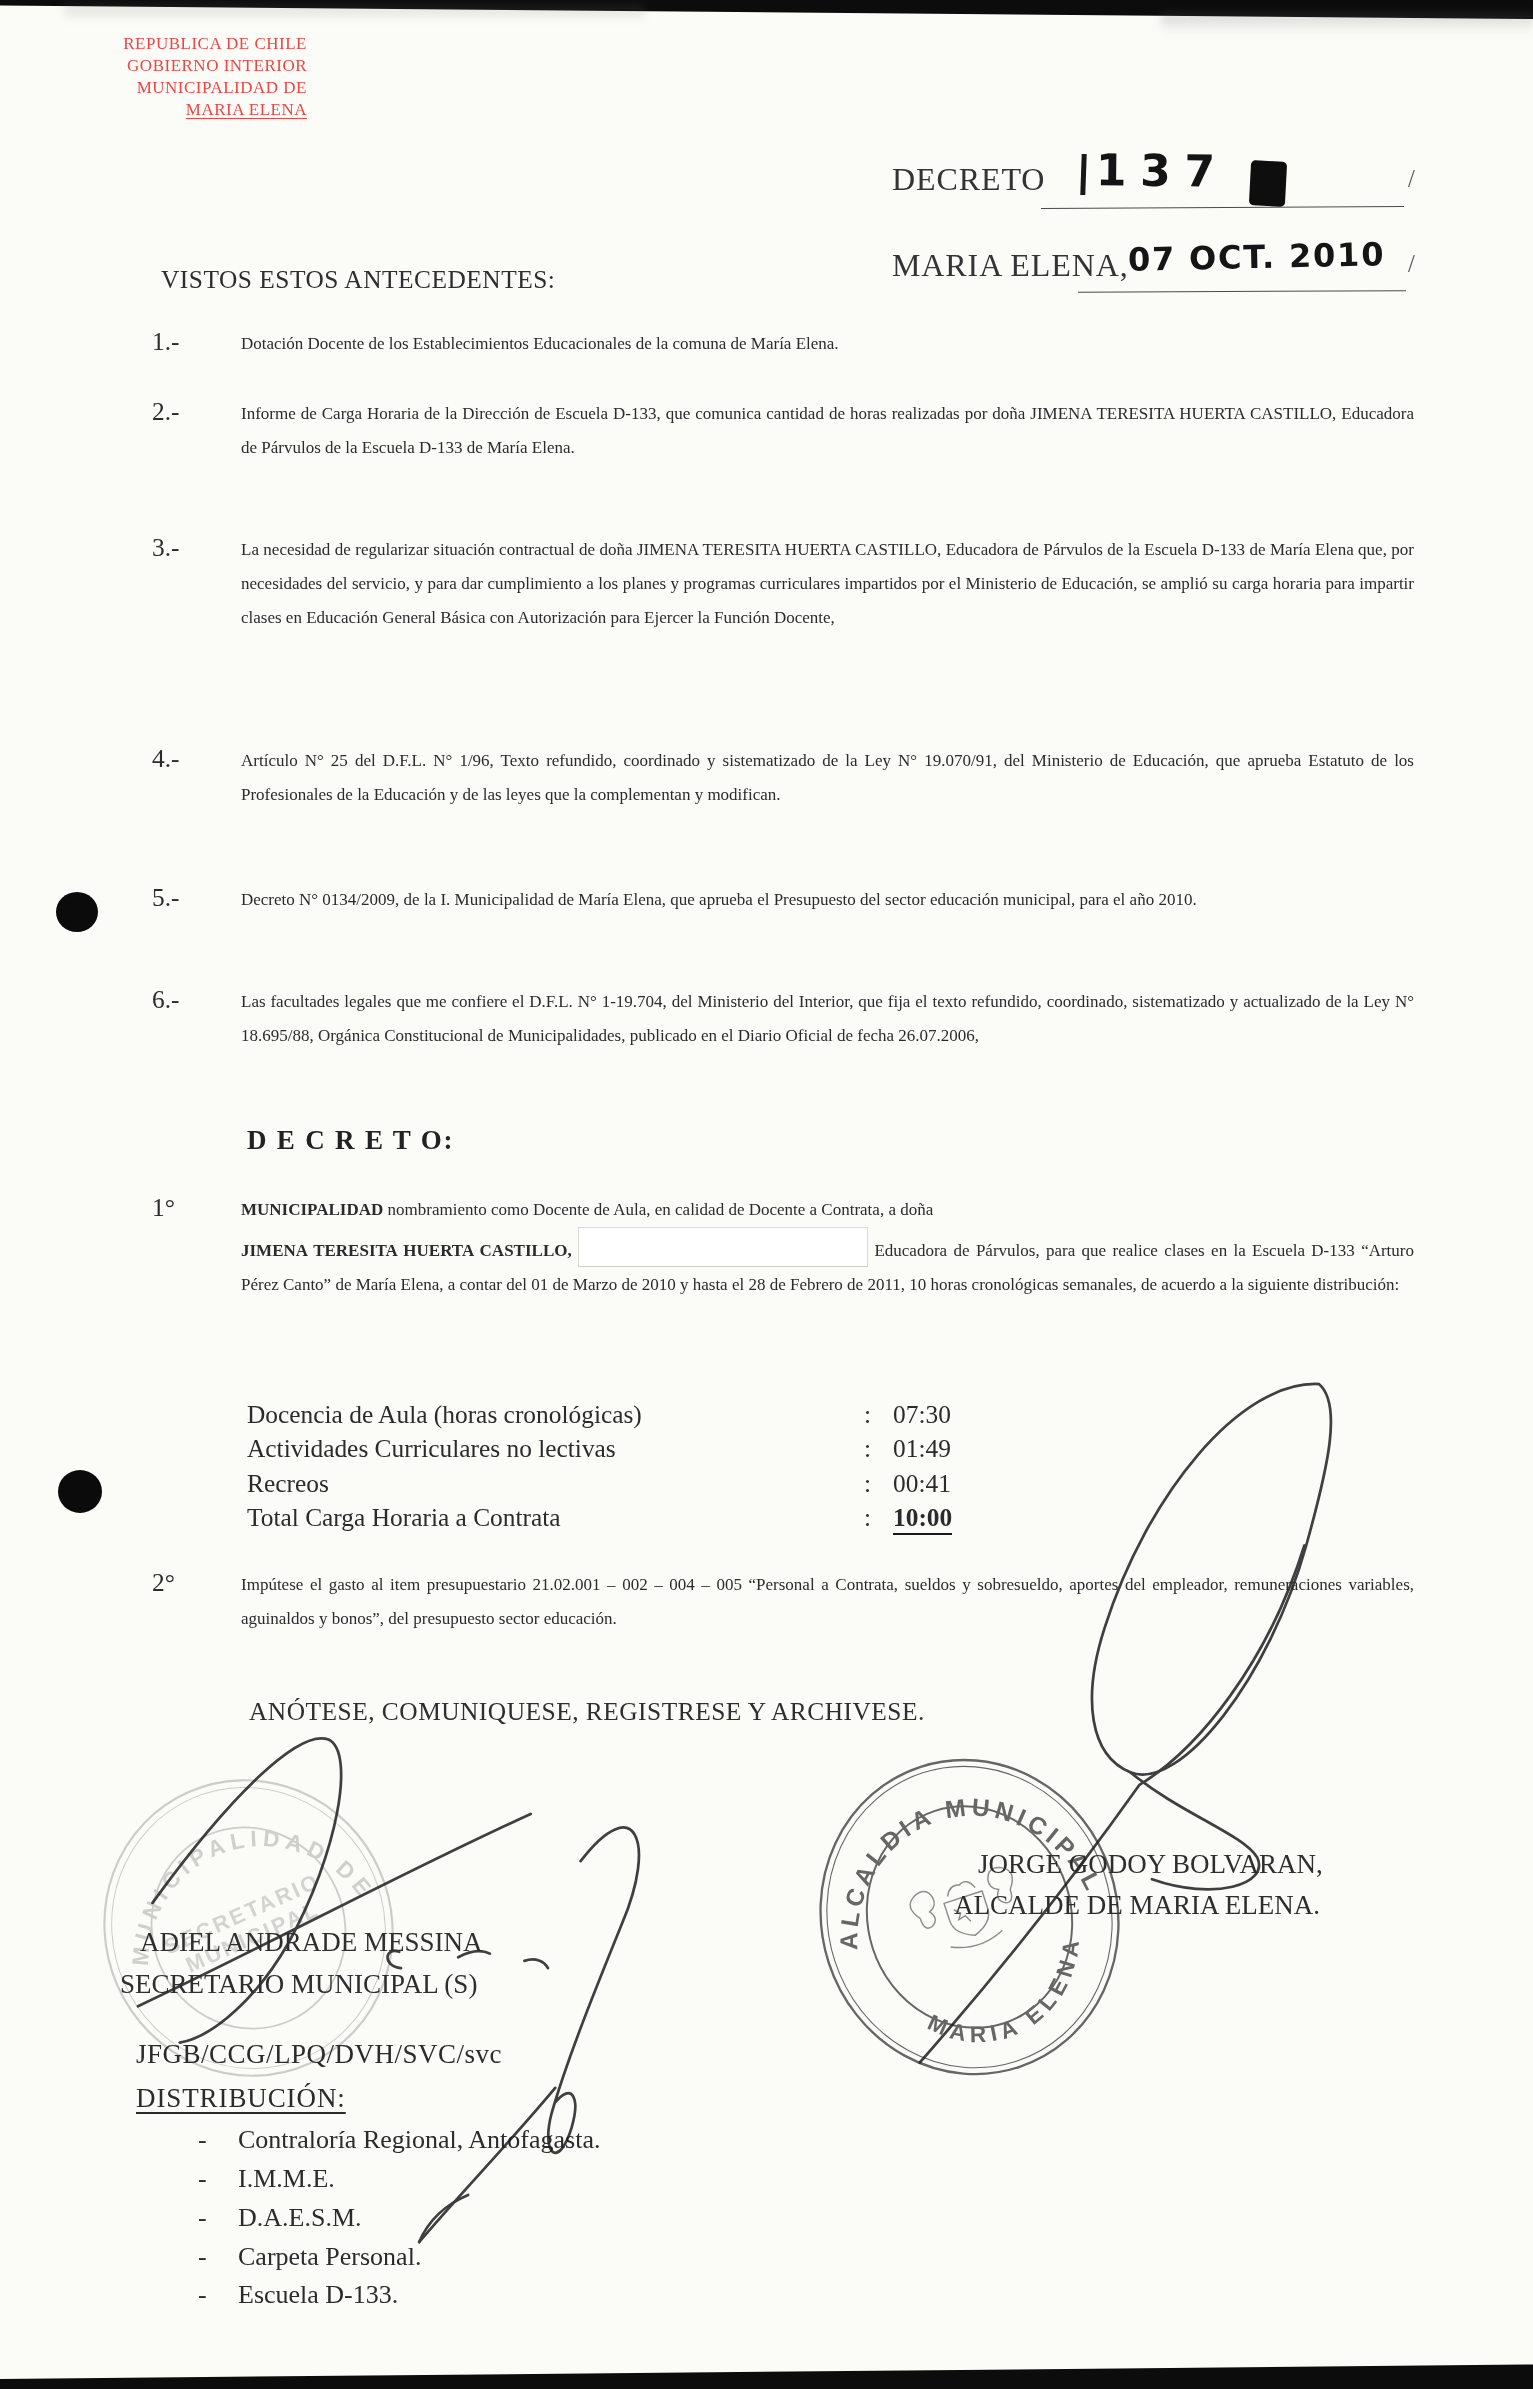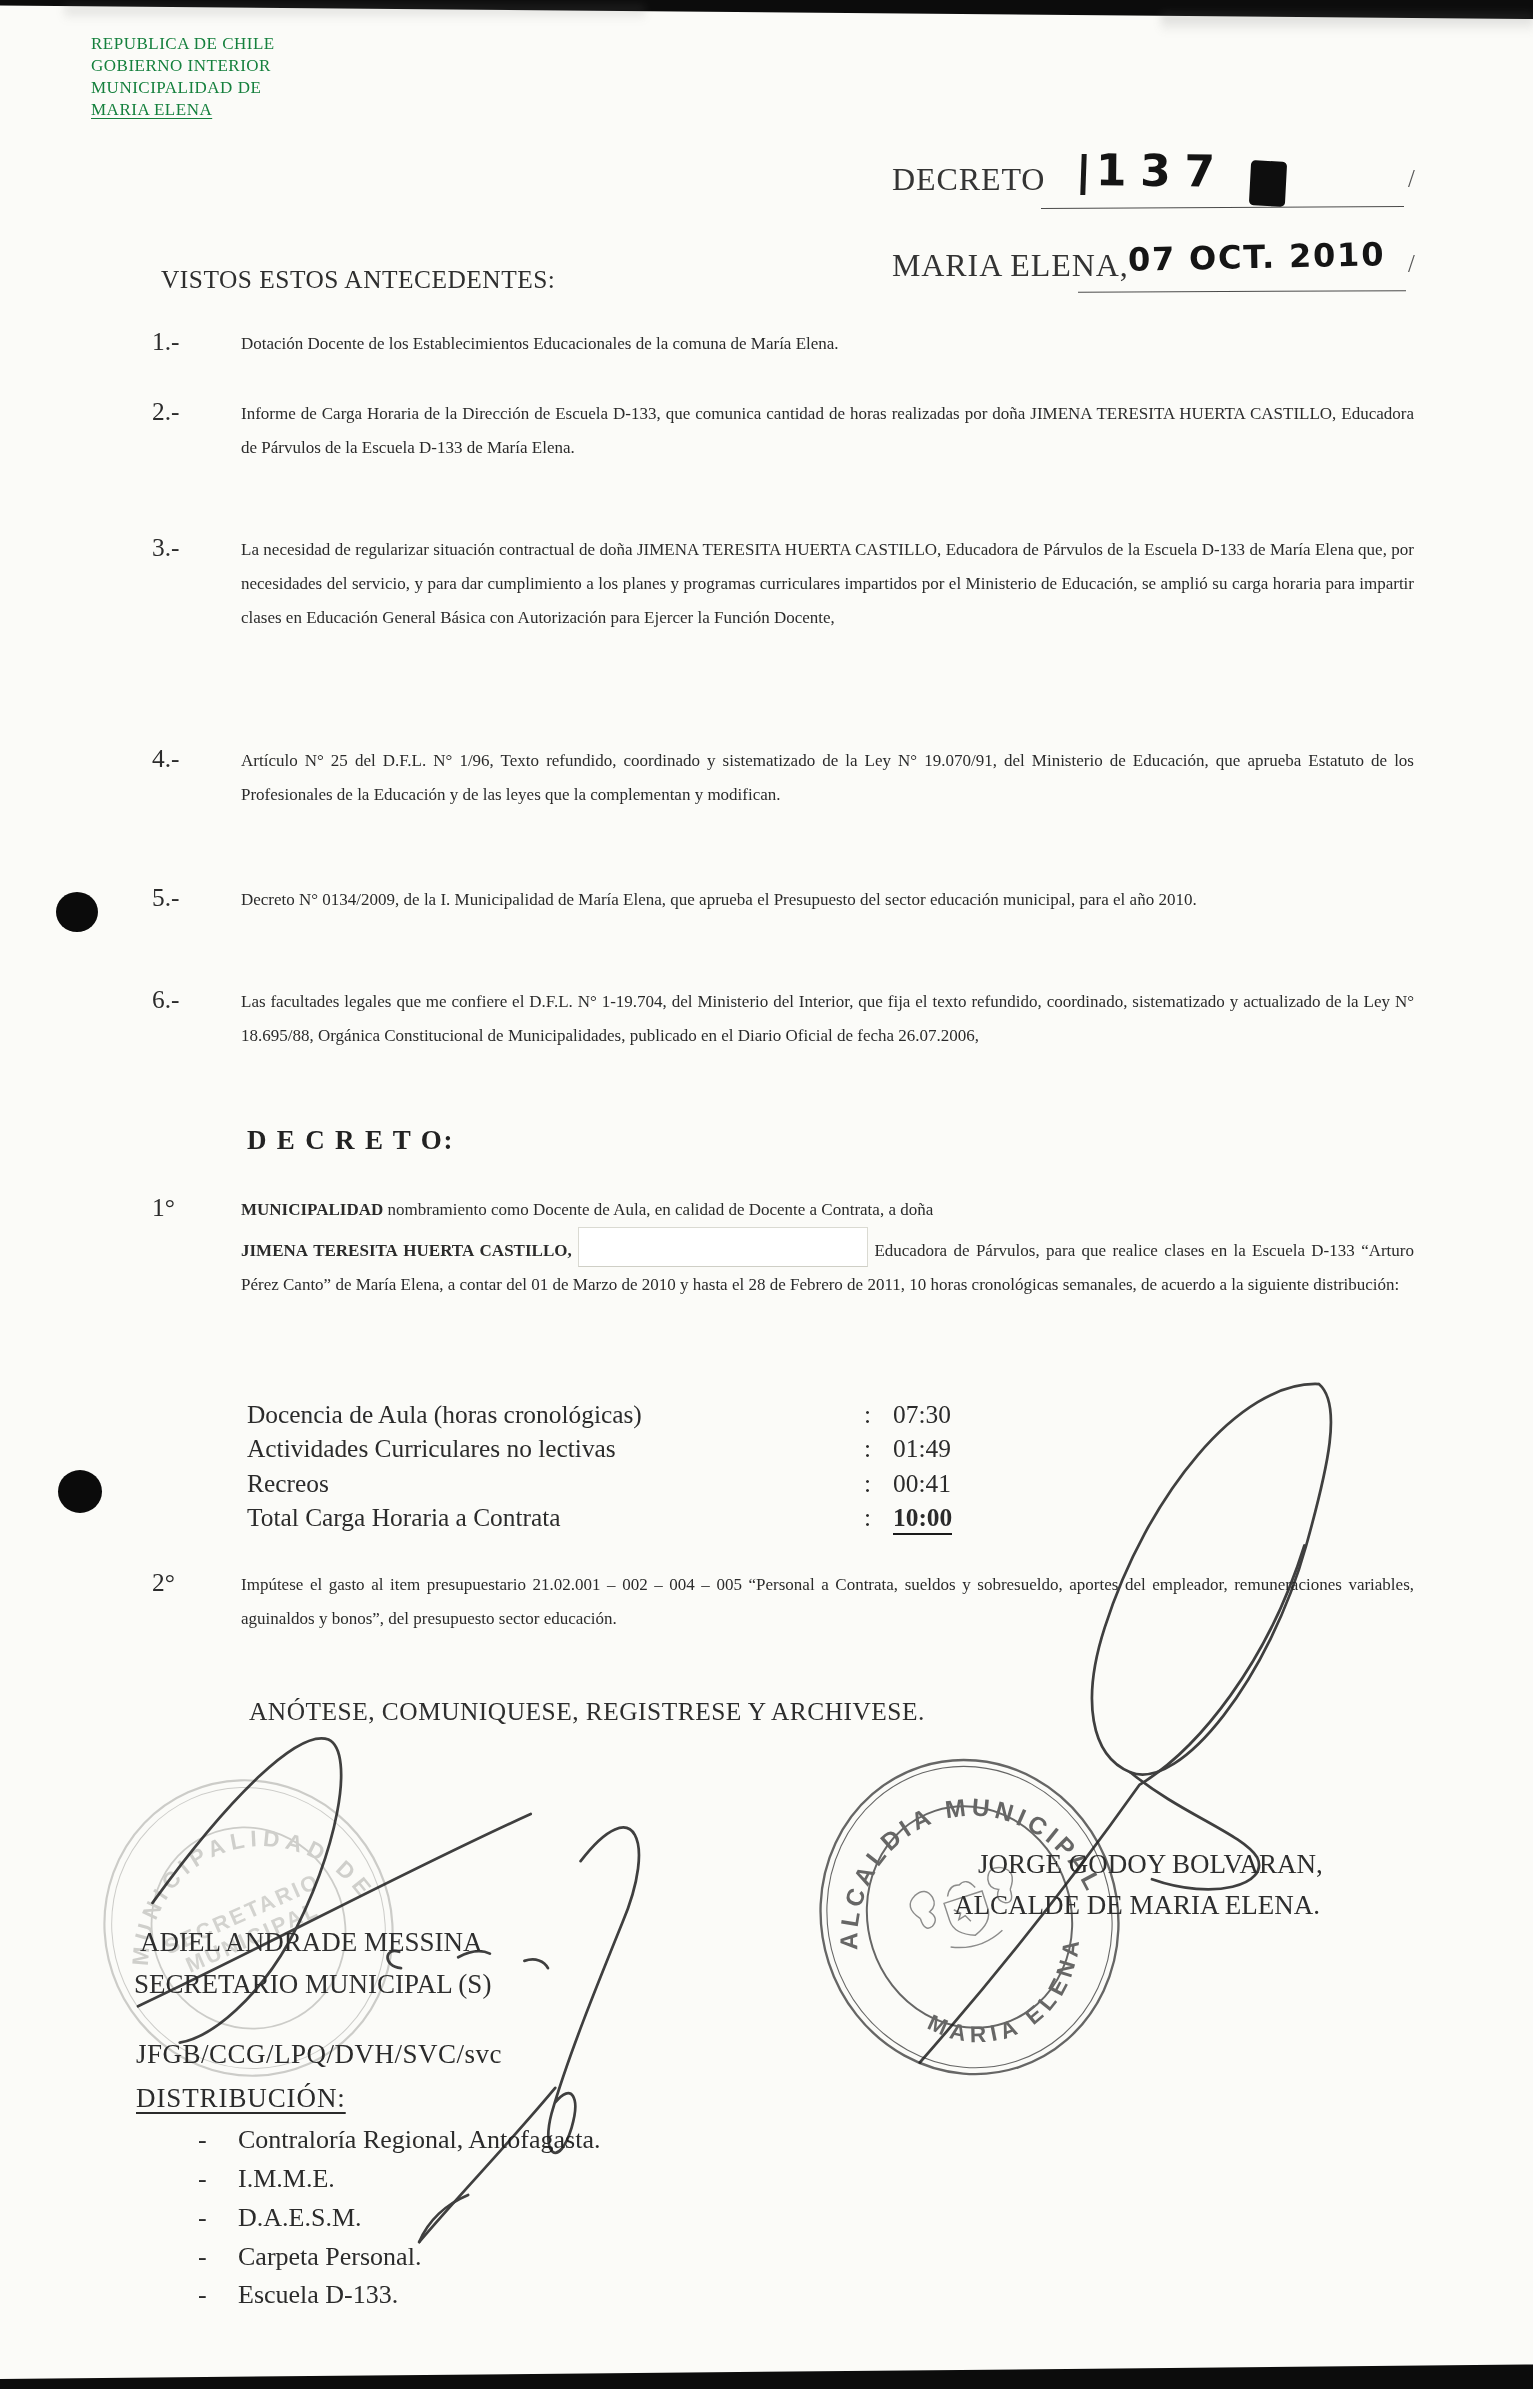--- a/index.html
+++ b/index.html
@@ -16,22 +16,22 @@
   .wedge-top{left:0;top:0;width:100%;height:36px;background:#0c0c0c;
     clip-path:polygon(0 0,100% 0,100% 19px,0 5.4px);}
   .wedge-bottom{left:0;bottom:0;width:100%;height:38px;background:#0c0c0c;
     clip-path:polygon(0 calc(100% - 10px),100% calc(100% - 24.5px),100% 100%,0 100%);}
   .smudge{filter:blur(4.5px);opacity:.5;}
   .smudge-a{left:64px;top:4.5px;width:581px;height:16.3px;
     background:linear-gradient(to bottom,rgba(110,110,110,.45),rgba(110,110,110,0));}
   .smudge-b{left:1161px;top:12.7px;width:373px;height:20px;
     background:linear-gradient(to bottom,rgba(100,100,100,.5),rgba(100,100,100,0));}
   
-  .letterhead{left:91px;top:33px;width:216px;text-align:left;
-    font-size:17px;line-height:22px;letter-spacing:0.5px;color:#15803d;}
+  .letterhead{left:91px;top:33px;width:216px;text-align:right;
+    font-size:17px;line-height:22px;letter-spacing:0.5px;color:#ef4444;}
   .letterhead .lh-underline{text-decoration:underline;text-underline-offset:2.7px;}
   
   .hdr-label{font-size:32px;color:#343434;letter-spacing:0.9px;}
   .stamp-num{font-family:"DejaVu Sans",sans-serif;font-weight:bold;
     font-size:44px;letter-spacing:13.6px;color:#141414;transform:rotate(.6deg);}
   .stamp-bar{width:4.5px;height:41px;background:#181818;transform:rotate(2deg);}
   .ink-blob{width:36px;height:45px;background:#0e0e0e;border-radius:4.5px;transform:rotate(3deg);}
   .hdr-line{border-top:1.8px solid #4a4a4a;height:0;}
   .hdr-slash{font-size:24.5px;color:#555;}
   .stamp-date{font-family:"DejaVu Sans",sans-serif;font-weight:bold;
@@ -197,21 +197,21 @@
         <textPath href="#s-arc-top" startOffset="14%">MUNICIPALIDAD DE</textPath>
       </text>
       <text x="176" y="172" text-anchor="middle" font-family="Liberation Sans, sans-serif" font-size="24" font-weight="bold" letter-spacing="3" fill="#a3a39e" stroke="none">SECRETARIO</text>
       <text x="176" y="200" text-anchor="middle" font-family="Liberation Sans, sans-serif" font-size="24" font-weight="bold" letter-spacing="3" fill="#a3a39e" stroke="none">MUNICIPAL</text>
     </g>
   </svg>
 
   <span class="abs sig-name" style="left:978px;top:1849px;">JORGE GODOY BOLVARAN,</span>
   <span class="abs sig-name" style="left:954px;top:1890px;">ALCALDE DE MARIA ELENA.</span>
   <span class="abs sig-name" style="left:140px;top:1927px;">ADIEL ANDRADE MESSINA</span>
-  <span class="abs sig-name" style="left:134px;top:1969px;">SECRETARIO MUNICIPAL (S)</span>
+  <span class="abs sig-name" style="left:120px;top:1969px;">SECRETARIO MUNICIPAL (S)</span>
 
   <span class="abs initials">JFGB/CCG/LPQ/DVH/SVC/svc</span>
   <span class="abs distribucion">DISTRIBUCIÓN:</span>
 
   <div class="abs txt" style="top:2125px;left:0;width:100%;">
     <span class="abs dist-dash">-</span>
     <span class="abs dist-text">Contraloría Regional, Antofagasta.</span>
   </div>
   <div class="abs txt" style="top:2164px;left:0;width:100%;">
     <span class="abs dist-dash">-</span>

